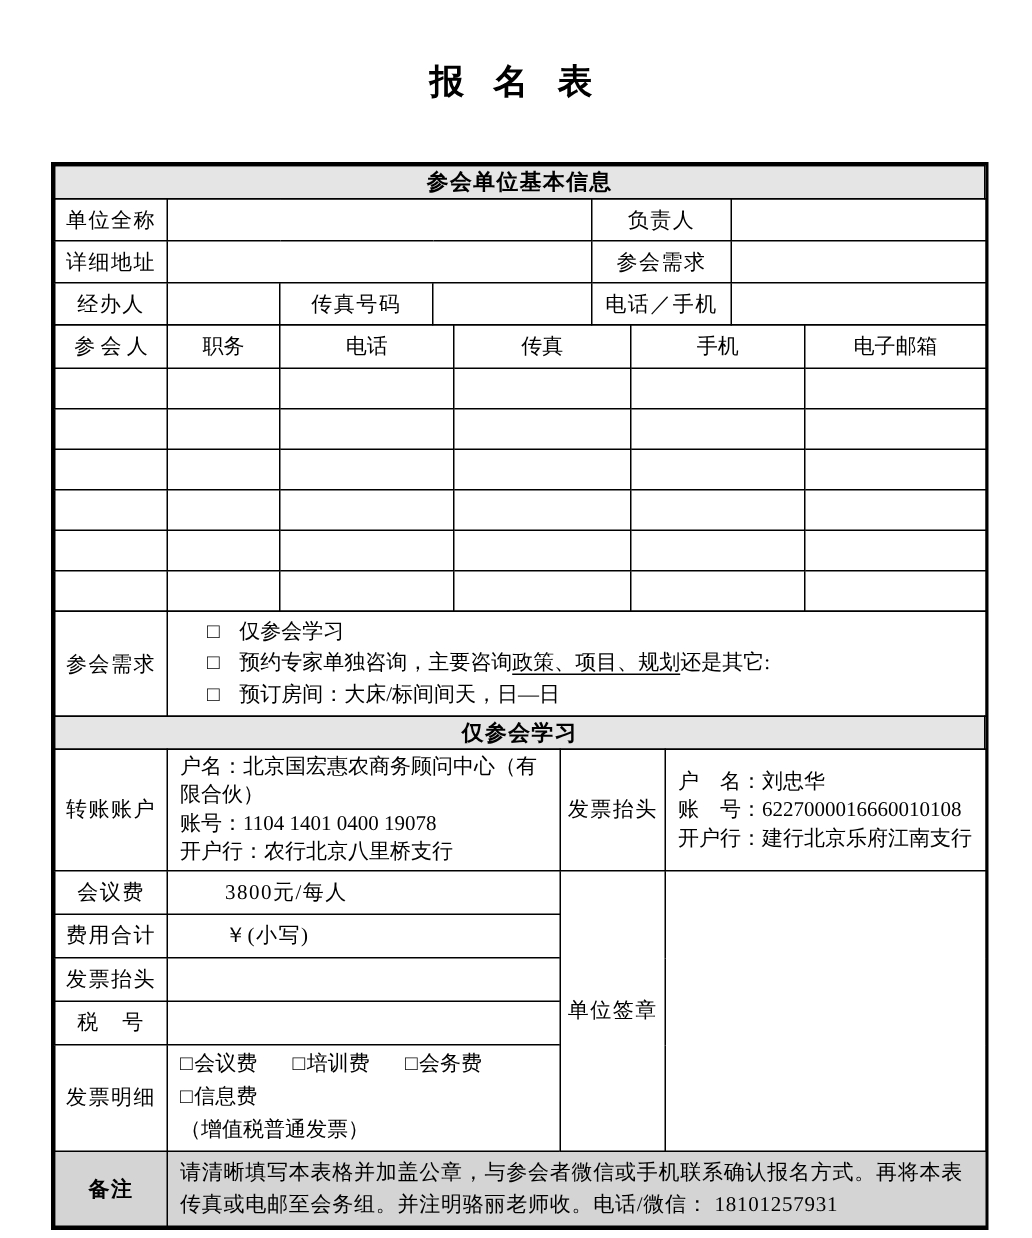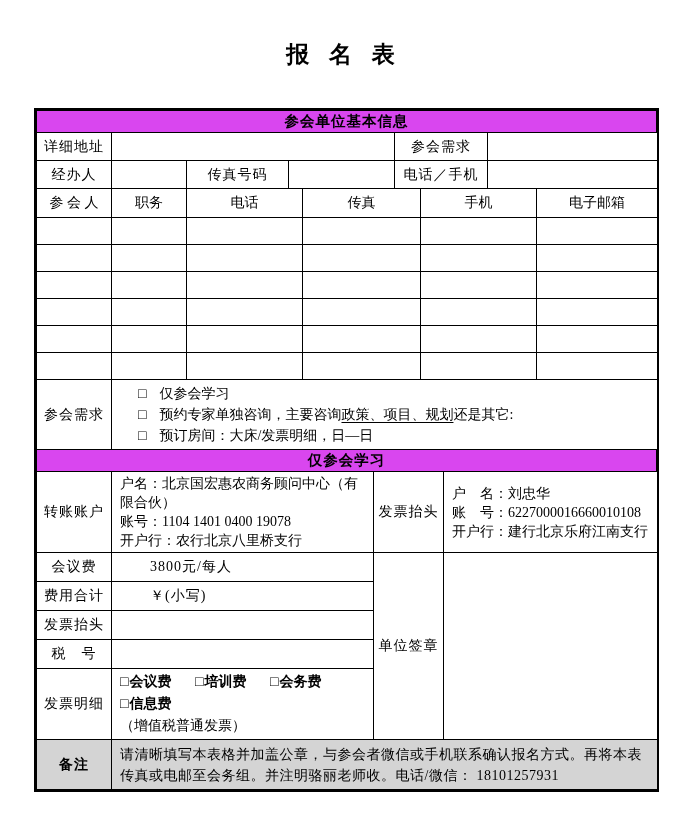--- a/index.html
+++ b/index.html
@@ -15,37 +15,37 @@
   .form{
     margin:38px 0 0 34px;width:621px;border:2px solid #000;
   }
   table{border-collapse:collapse;table-layout:fixed;width:621px;margin-top:-1px;}
   table:first-child{margin-top:0;}
   td{
     border:1px solid #000;font-size:14px;padding:0 4px;
     overflow:hidden;vertical-align:middle;word-break:break-all;
   }
   .band td{
-    background:#d946ef;text-align:center;font-weight:bold;
+    background:#e5e5e5;text-align:center;font-weight:bold;
     height:21px;font-size:14.5px;letter-spacing:1px;
   }
   .lbl{text-align:center;letter-spacing:1px;}
   .r27 td{height:27px;}
   .r26 td{height:26px;}
   .hdr td{height:28px;text-align:center;}
   .needs-cell{padding:3px 10px;line-height:21px;height:59px;vertical-align:middle;}
   .needs-line{white-space:nowrap;margin-left:16px;}
   .cbx{display:inline-block;margin-right:13px;}
   .uline{text-decoration:underline;text-underline-offset:3px;}
   .acct{padding:2px 8px;line-height:19px;height:71px;text-align:left;}
   .feerow td{height:28px;}
   .feeval{padding-left:38px;letter-spacing:1px;}
   .invrow td{height:50px;}
   .inv-cell{padding:2px 8px;line-height:22px;}
-  .inv-opt{display:inline-block;margin-right:20px;white-space:nowrap;font-weight:bold;}
+  .inv-opt{display:inline-block;margin-right:20px;white-space:nowrap;}
   .inv-opt .cbx{margin-right:1px;}
   .remark-row td{height:45px;background:#d4d4d4;}
   .remark-text{line-height:21px;padding:2px 8px;letter-spacing:0.5px;}
   .bold{font-weight:bold;}
 </style>
 </head>
 <body>
 
 <div class="title">报 名 表</div>
 
@@ -62,20 +62,26 @@
   <table>
     <colgroup>
       <col style="width:75px">
         <col style="width:75px">
         <col style="width:102px">
       <col style="width:106px">
         <col style="width:93px">
         <col style="width:170px">
     </colgroup>
     <tbody>
+        <tr class="r27">
+      <td class="lbl">单位全称</td>
+      <td colspan="3"></td>
+      <td class="lbl">负责人</td>
+      <td></td>
+    </tr>
     <tr class="r27">
       <td class="lbl">详细地址</td>
       <td colspan="3"></td>
       <td class="lbl">参会需求</td>
       <td></td>
     </tr>
     <tr class="r27">
       <td class="lbl">经办人</td>
       <td></td>
       <td class="lbl">传真号码</td>
@@ -165,21 +171,21 @@
         <tr>
       <td class="lbl">参会需求</td>
       <td class="needs-cell">
         <div class="needs-line">
           <span class="cbx">□</span><span>仅参会学习</span>
         </div>
         <div class="needs-line">
           <span class="cbx">□</span><span>预约专家单独咨询，主要咨询</span><span class="uline">政策、项目、规划</span><span>还是其它:</span>
         </div>
         <div class="needs-line">
-          <span class="cbx">□</span><span>预订房间：大床/发票明细，日—日</span>
+          <span class="cbx">□</span><span>预订房间：大床/标间间天，日—日</span>
         </div>
       </td>
     </tr>
   </tbody>
     </table>
 
   <table>
     <tbody>
         <tr class="band">
       <td>仅参会学习</td>

